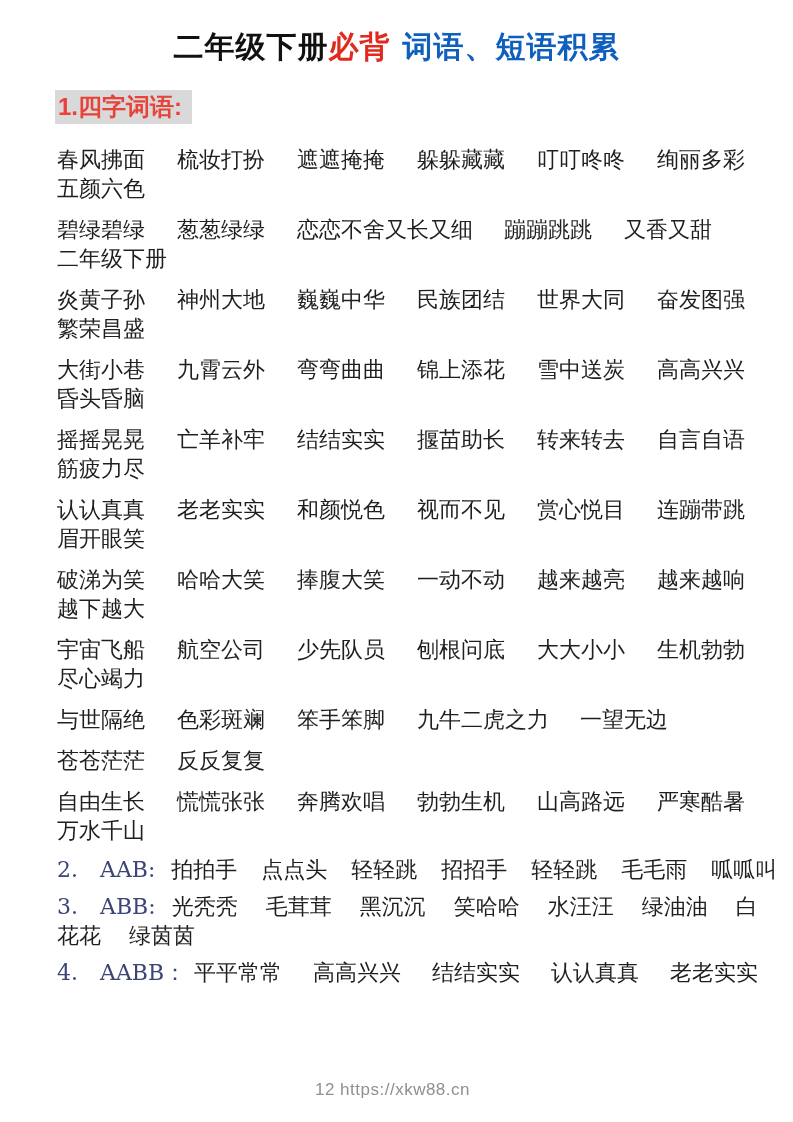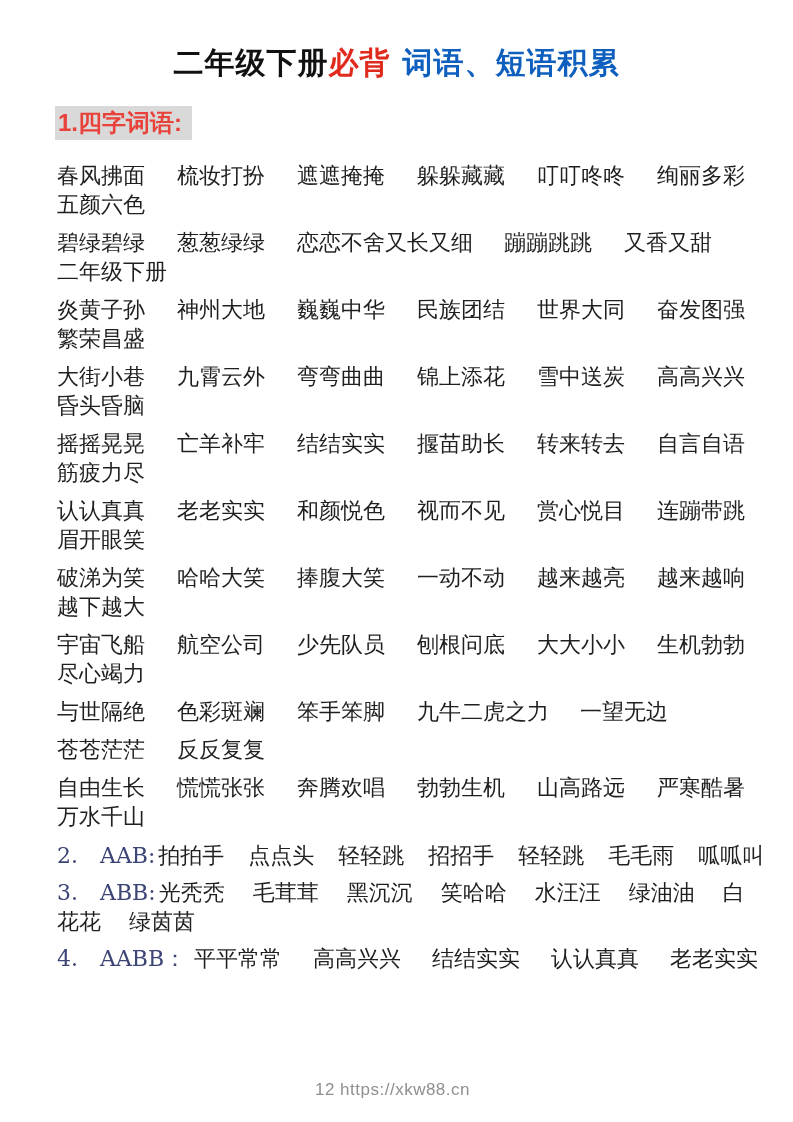--- a/index.html
+++ b/index.html
@@ -9,21 +9,21 @@
     height: 1122px;
     margin: 0 auto;
     background: #ffffff;
     overflow: hidden;
     font-family: "Liberation Serif", serif;
     color: var(--body-text, #1f1f1f);
   }
   
   .title {
     margin: 0;
-    padding-top: 44px;
+    padding-top: 28px;
     text-align: center;
     font-family: "Liberation Sans", sans-serif;
     font-weight: 700;
     font-size: 30px;
     letter-spacing: 1px;
     line-height: 38px;
     white-space: nowrap;
   }
   .title .t-black { color: var(--title-black, #111111); }
   .title .t-red   { color: var(--title-red, #e02a1e); }
@@ -38,21 +38,21 @@
     font-size: 24px;
     line-height: 30px;
     padding: 2px 10px 2px 3px;
     color: var(--heading-red, #e8423b);
     background: var(--heading-bg, #d9d9d9);
     text-align: right;
   }
 
   
   .word-groups { margin: 21px 0 0 57px; font-size: 22px; }
-  .group { margin-bottom: 9px; }
+  .group { margin-bottom: 9px; margin-top: 12px; }
   .line {
     display: flex;
     align-items: baseline;
     gap: 31px;
     line-height: 29px;
     white-space: nowrap;
   }
   .line .w { min-width: 89px; }
 
   
@@ -61,21 +61,21 @@
   .nline { line-height: 29px; white-space: nowrap; }
   .num {
     display: inline-block;
     width: 43px;
     color: var(--label-navy, #3d4577);
     font-family: "DejaVu Serif", serif;
   }
   .plabel {
     color: var(--label-navy, #3d4577);
     font-family: "DejaVu Serif", serif;
-    margin-right: 3px;
+    margin-right: 16px;
   }
   .nw { display: inline-block; }
   .nsec-aab  .nw + .nw { margin-left: 24px; }
   .nsec-abb  .nw + .nw { margin-left: 28px; }
   .nsec-aabb .nw + .nw { margin-left: 31px; }
   .nsec-aabb .plabel { margin-right: 8px; }
 
   
   .footer {
     position: absolute;

